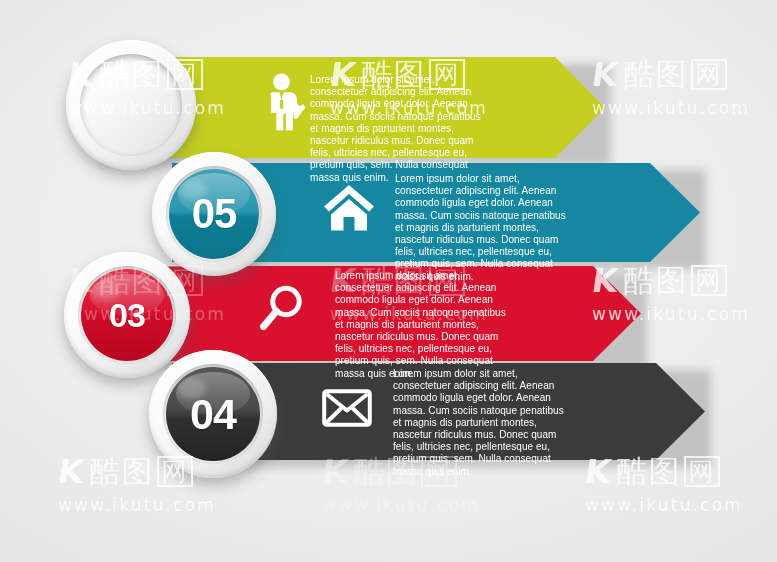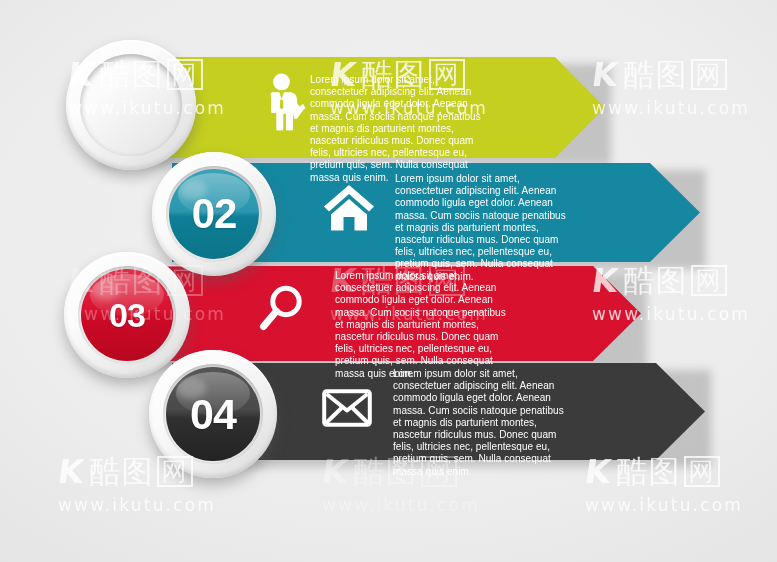--- a/index.html
+++ b/index.html
@@ -240,21 +240,21 @@
     <div class="ring"></div>
     <div class="ring-inner-shade"></div>
   </div>
 
   <div class="circle" style="left:152px; top:152px; width:124px; height:124px;">
     <div class="ring"></div>
     <div class="ring-inner-shade"></div>
     <div class="disc" style="background: linear-gradient(180deg,#3ba2b8 0%,#2b97ae 47%,#0d7f97 53%,#0b7489 100%);">
       <div class="gloss"></div>
       <div class="gloss2"></div>
-      <span class="num" style="font-size:42px;">02</span>
+      <span class="num" style="font-size:42px;">05</span>
     </div>
   </div>
 
   <div class="circle" style="left:64px; top:252px; width:126px; height:126px;">
     <div class="ring"></div>
     <div class="ring-inner-shade"></div>
     <div class="disc" style="background: linear-gradient(180deg,#e0304b 0%,#d8112f 46%,#cc0a27 54%,#b8071f 100%);">
       <div class="gloss"></div>
       <div class="gloss2"></div>
       <span class="num" style="font-size:34px;">03</span>

